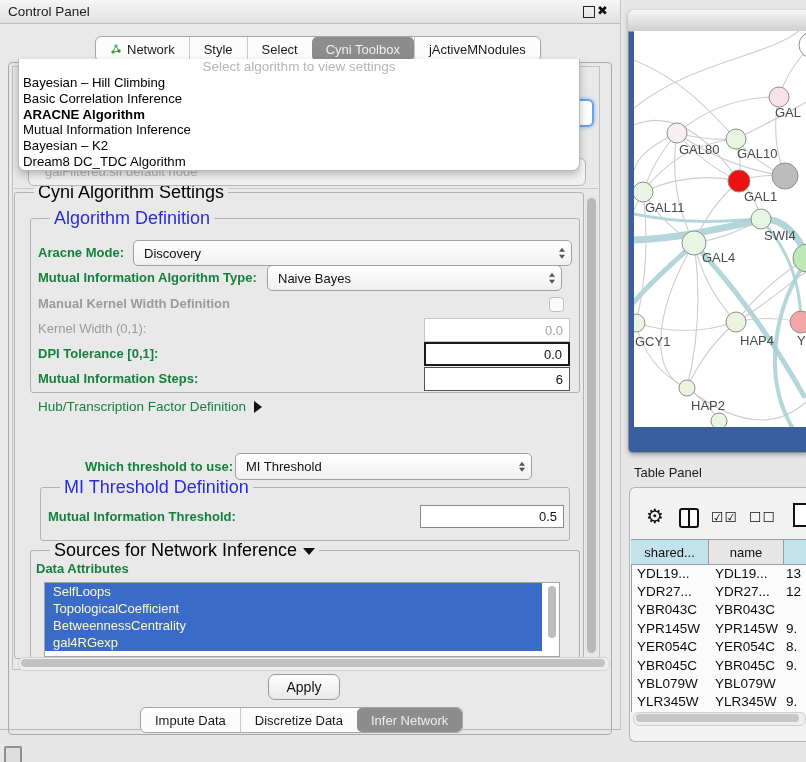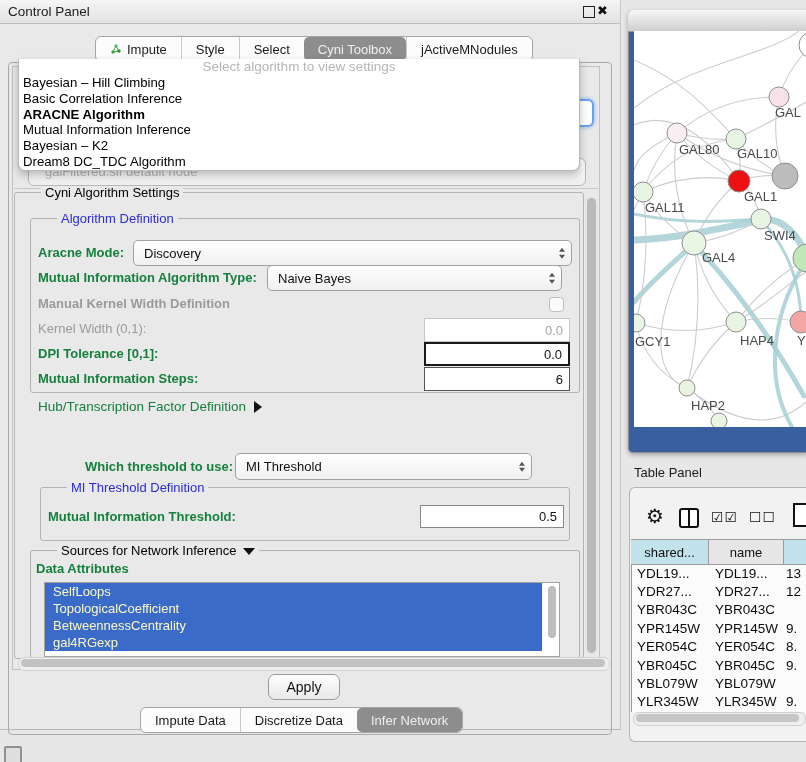--- a/index.html
+++ b/index.html
@@ -34,21 +34,21 @@
   #popup-placeholder{height:16px;text-align:center;font-size:13.5px;color:#b5b5b5;line-height:16px;}
   .pitem{height:15.8px;line-height:15.8px;font-size:13.2px;color:#000;padding-left:4px;white-space:nowrap;}
 
   
   #hidden-combo{left:28px;top:158px;width:556px;height:26px;background:linear-gradient(#fff,#efefef);border:1px solid #b7b7b7;border-radius:6px;z-index:1;}
   #hidden-combo span{position:absolute;left:16px;top:5px;font-size:13px;color:#b6b6b6;}
   #focus-combo{left:566px;top:99px;width:24px;height:24px;background:#fff;border:2px solid #6ba3e8;border-radius:6px;box-shadow:0 0 4px #7db0ef;z-index:1;}
 
   
   .groupbox{position:absolute;border:1px solid #b3b3b3;border-radius:3px;}
-  .legend{position:absolute;top:-8px;left:26px;background:#e9e9e9;padding:0 4px;font-size:13px;line-height:15px;white-space:nowrap;}
+  .legend{position:absolute;top:-8px;left:19px;background:#e9e9e9;padding:0 4px;font-size:18px;line-height:15px;white-space:nowrap;}
   .legend.blue{color:#2b2bd8;}
   .legend.green{color:#35d235;}
 
   
   .combo{position:absolute;background:linear-gradient(#ffffff,#f0f0f0);border:1px solid #a0a0a0;border-radius:5px;display:flex;align-items:center;font-size:13px;color:#111;}
   .combo .ctext{padding-left:10px;white-space:nowrap;}
   .stepper{position:absolute;right:6px;top:50%;transform:translateY(-50%);}
   .stepper i{display:block;width:0;height:0;border-left:3.5px solid transparent;border-right:3.5px solid transparent;}
   .stepper .up{border-bottom:4.5px solid #555;margin-bottom:2.5px;}
   .stepper .dn{border-top:4.5px solid #555;}
@@ -127,21 +127,21 @@
   <div class="tabstrip" id="tabstrip">
       <div class="tab">
         <span class="ticon">
           <svg width="12" height="12" viewBox="0 0 12 12">
             <path d="M3 9 L6 3 L9 8 Z" fill="none" stroke="#3aa83a" stroke-width="1"></path>
             <circle cx="3" cy="9" r="1.7" fill="#3aa83a"></circle>
             <circle cx="6" cy="3" r="1.7" fill="#59c059"></circle>
             <circle cx="9" cy="8" r="1.7" fill="#2f8f2f"></circle>
           </svg>
         </span>
-        <span>Impute</span>
+        <span>Network</span>
       </div>
       <div class="tab">
         <span>Style</span>
       </div>
       <div class="tab">
         <span>Select</span>
       </div>
       <div class="tab active">
         <span>Cyni Toolbox</span>
       </div>

